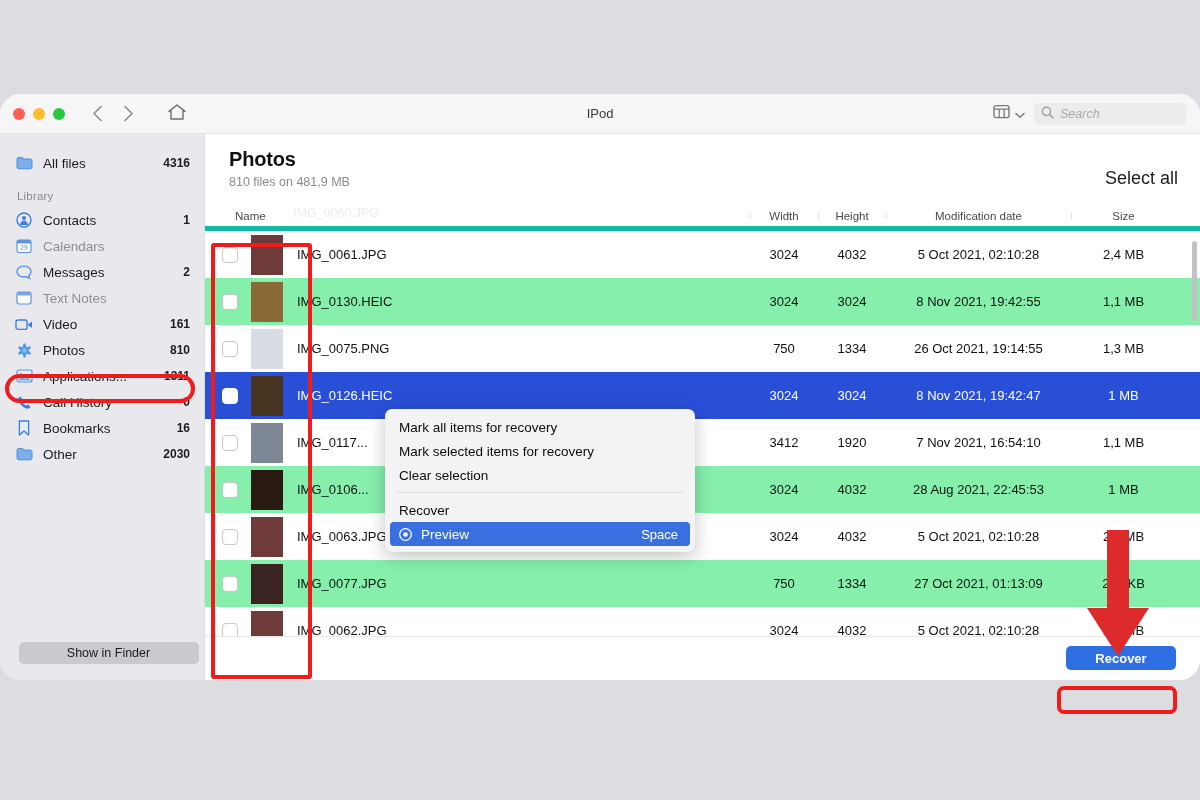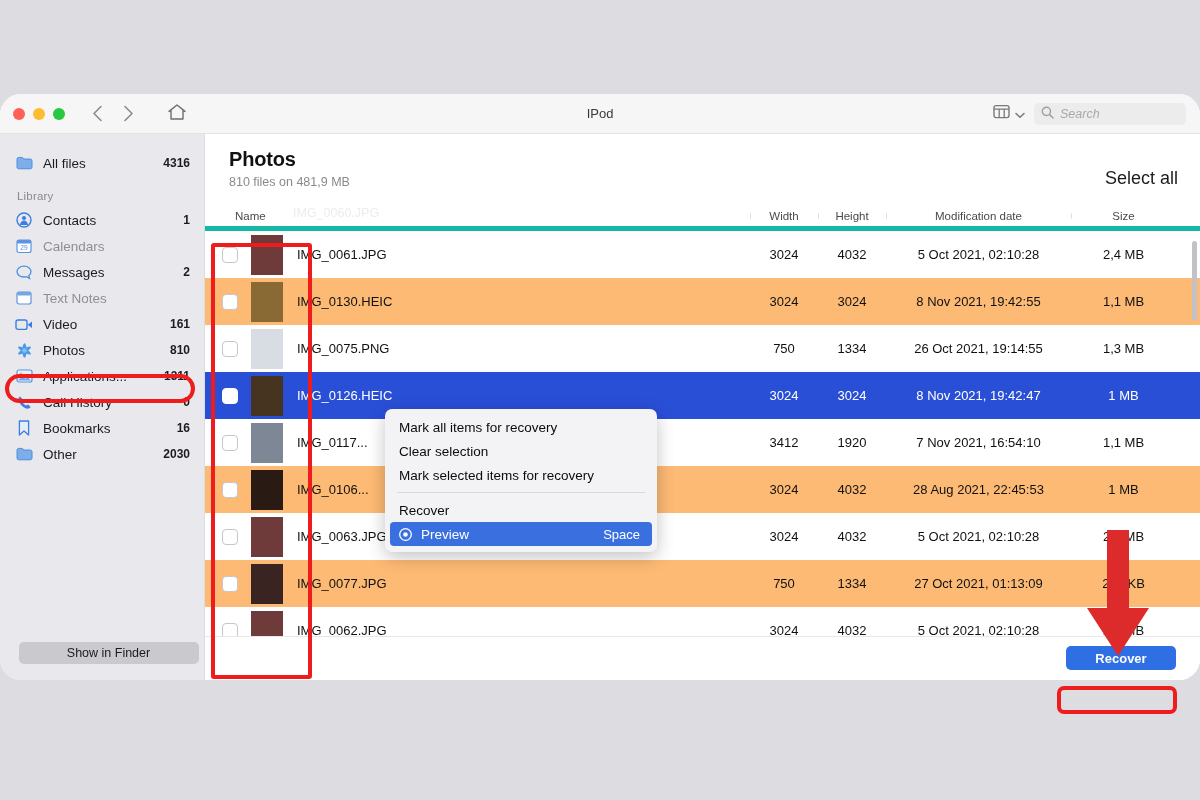--- a/index.html
+++ b/index.html
@@ -122,21 +122,21 @@
   .c-width  { width: 68px; }
   .c-height { width: 68px; }
   .c-date   { width: 185px; }
   .c-size   { width: 105px; }
 
   .tbody { position: relative; flex: 1; overflow: hidden; }
   .trow {
     display: flex; align-items: center; height: 47px;
     font-size: 13px; color: #111;
   }
-  .trow.alt { background: #fdba74; }
+  .trow.alt { background: #86efac; }
   .trow.sel { background: #2a4fd7; color: #fff; }
   .trow .cname { width: 545px; display: flex; align-items: center; }
   .chk {
     width: 16px; height: 16px; border-radius: 4px;
     border: 1px solid #c6c6cb; background: #fff;
     margin-left: 17px; flex: 0 0 16px;
   }
   .trow.sel .chk { border-color: #fff; background: #fff; }
   .thumb {
     width: 32px; height: 40px; margin-left: 13px; flex: 0 0 32px;
@@ -163,21 +163,21 @@
     position: absolute; right: 24px; top: 9px;
     width: 110px; height: 24px; border-radius: 5px;
     background: #2f6fe4; border: none;
     color: #fff; font-size: 13px; font-weight: bold;
     font-family: inherit; cursor: pointer;
   }
 
   
   .ctxmenu {
     position: absolute; left: 385px; top: 409px;
-    width: 272px; padding: 6px 0;
+    width: 310px; padding: 6px 0;
     background: #f3f3f5; border-radius: 7px;
     box-shadow: 0 5px 18px rgba(0,0,0,.24);
     z-index: 40;
   }
   .mi {
     height: 24px; display: flex; align-items: center;
     padding: 0 12px 0 14px; font-size: 13.5px; color: #0c0c0d;
     white-space: nowrap;
   }
   .mi.active { background: #3a6fe0; color: #fff; margin: 0 5px; border-radius: 4px; padding-left: 9px; }
@@ -508,24 +508,24 @@
         </div>
       </div>
     </div>
   </div>
 
   <div class="ctxmenu" id="ctxmenu">
       <div class="mi">
         <span class="mi-lbl">Mark all items for recovery</span>
       </div>
       <div class="mi">
+        <span class="mi-lbl">Mark selected items for recovery</span>
+      </div>
+      <div class="mi">
         <span class="mi-lbl">Clear selection</span>
-      </div>
-      <div class="mi">
-        <span class="mi-lbl">Mark selected items for recovery</span>
       </div>
       <div class="msep"></div>
       <div class="mi">
         <span class="mi-lbl">Recover</span>
       </div>
       <div class="mi active">
         <span class="mi-ico">
           <svg width="13" height="13" viewBox="0 0 13 13">
             <circle cx="6.5" cy="6.5" r="5.8" fill="none" stroke="currentColor" stroke-width="1.3"></circle>
             <circle cx="6.5" cy="6.5" r="2.3" fill="currentColor"></circle>

